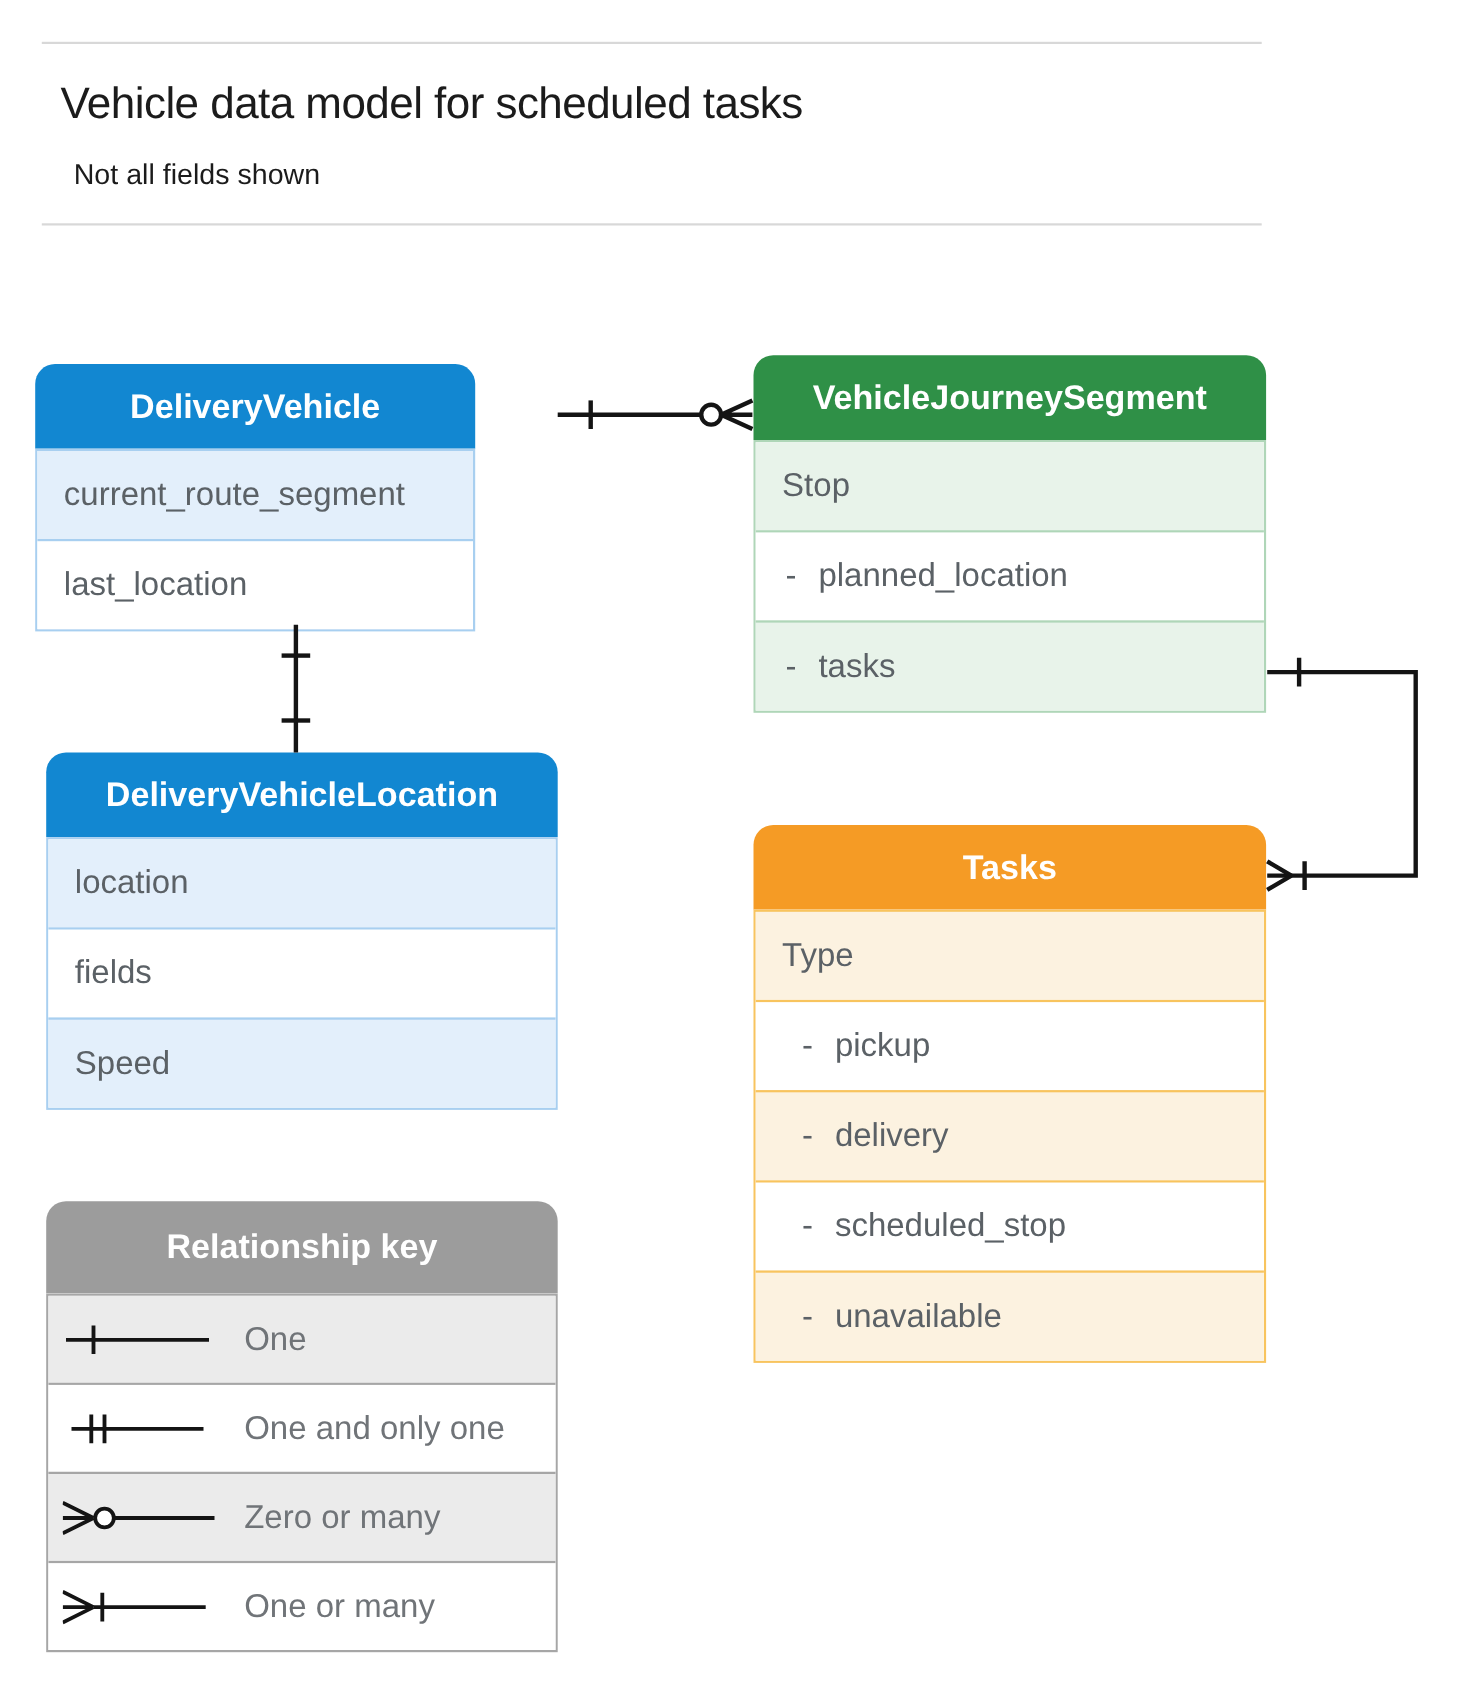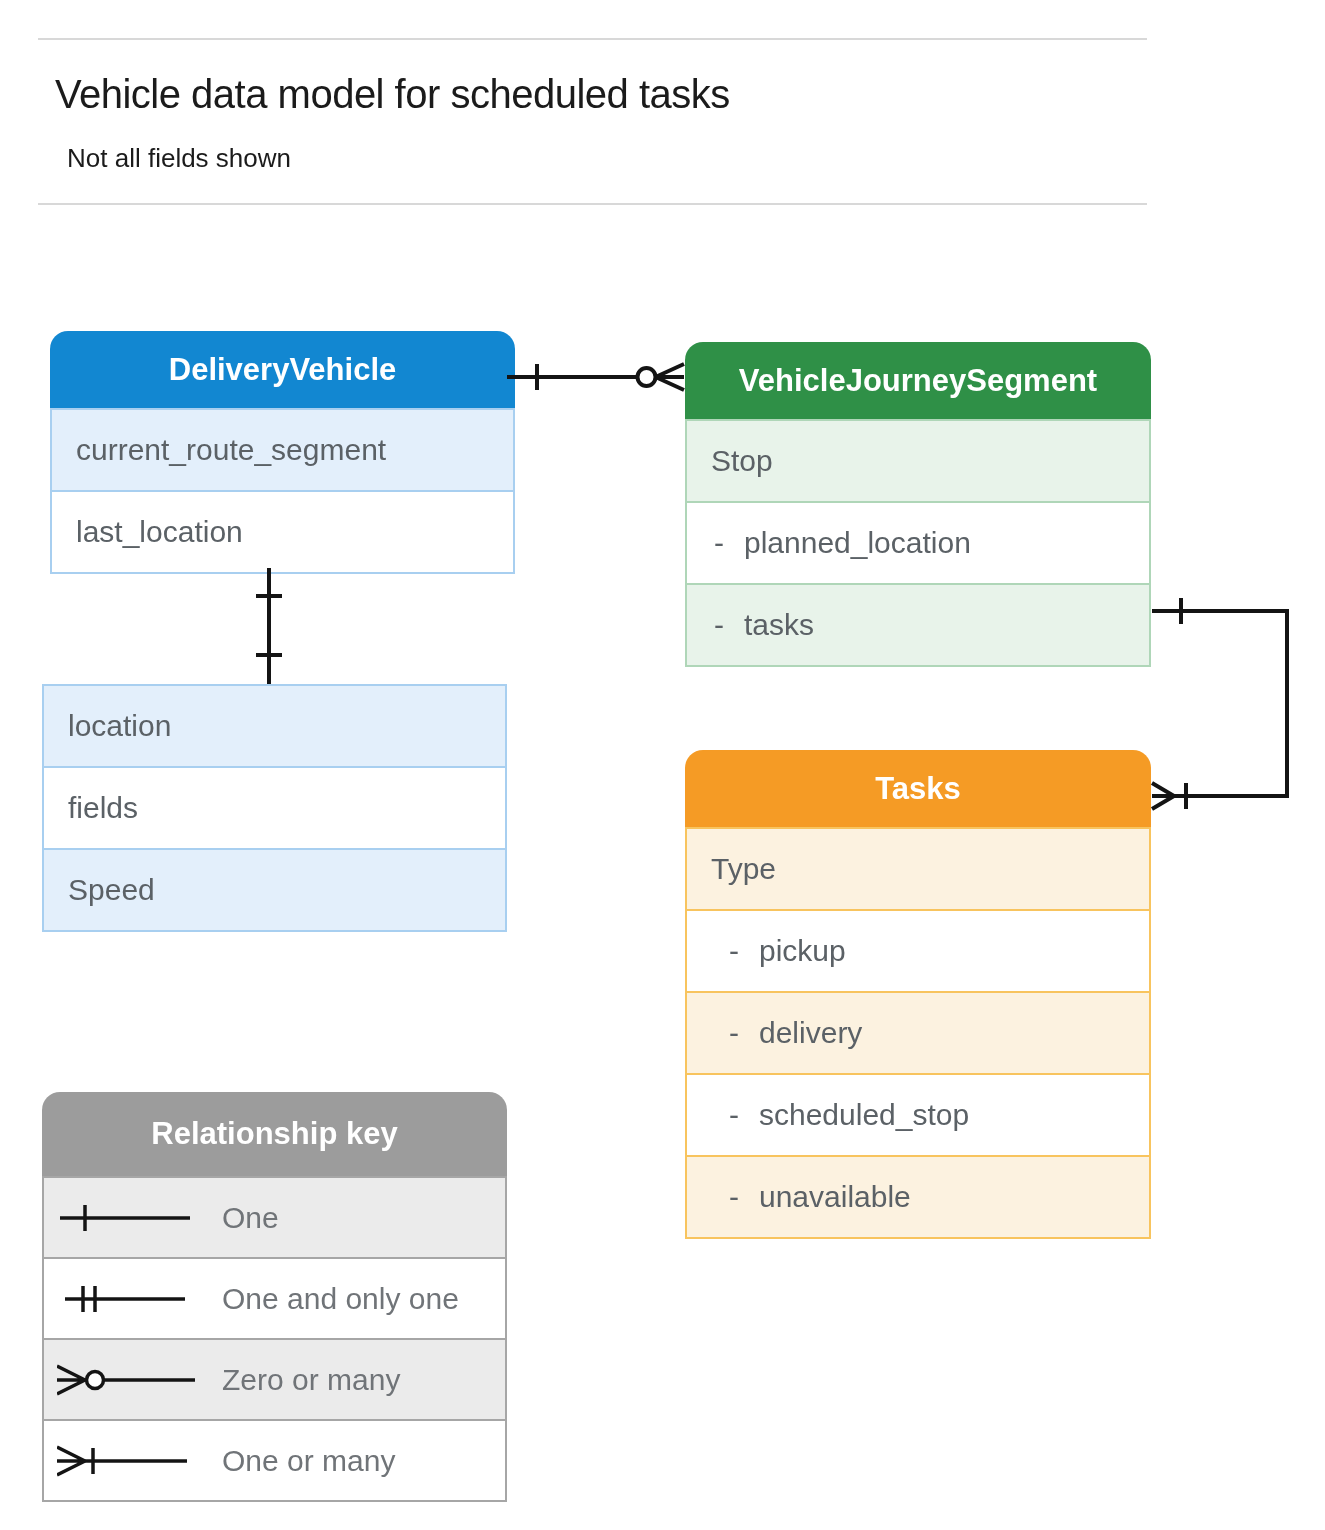--- a/index.html
+++ b/index.html
@@ -43,22 +43,22 @@
   .blue .hdr   { background:#1287d1; }
   .green .hdr  { background:#2f9047; }
   .orange .hdr { background:#f59b25; }
   .gray .hdr   { background:#9c9c9c; }
 
   .dash { display:inline-block; width:30px; }
   .dash:empty { display:none; }
   .green .row.sub  { padding-left:27px; }
   .orange .row.sub { padding-left:42px; }
 
-  #ent-delivery-vehicle          { left:50px;  top:331px;  width:465px; }
-  #ent-vehicle-journey-segment   { left:685px; top:342px;  width:466px; }
+  #ent-delivery-vehicle          { left:32px;  top:331px;  width:400px; }
+  #ent-vehicle-journey-segment   { left:685px; top:323px;  width:466px; }
   #ent-delivery-vehicle-location { left:42px;  top:684px;  width:465px; }
   #ent-tasks                     { left:685px; top:750px;  width:466px; }
 
   
   #relationship-key { left:42px; top:1092px; width:465px; }
   #relationship-key .hdr { height:84px; }
   #relationship-key .row { height:79px; padding-left:13px; gap:25px; color:#707478; }
   .ksym { flex:0 0 auto; }
   .ksym path, .ksym circle { stroke:#141414; stroke-width:3.5; fill:none; }
   .ksym circle { fill:#ffffff; }
@@ -104,20 +104,21 @@
         <span class="lbl">planned_location</span>
       </div>
       <div class="row sub">
         <span class="dash">-</span>
         <span class="lbl">tasks</span>
       </div>
     </div>
   </div>
 
   <div class="entity blue" id="ent-delivery-vehicle-location">
+    <div class="hdr">DeliveryVehicleLocation</div>
     <div class="body">
       <div class="row">
 
         <span class="lbl">location</span>
       </div>
       <div class="row">
 
         <span class="lbl">fields</span>
       </div>
       <div class="row">

